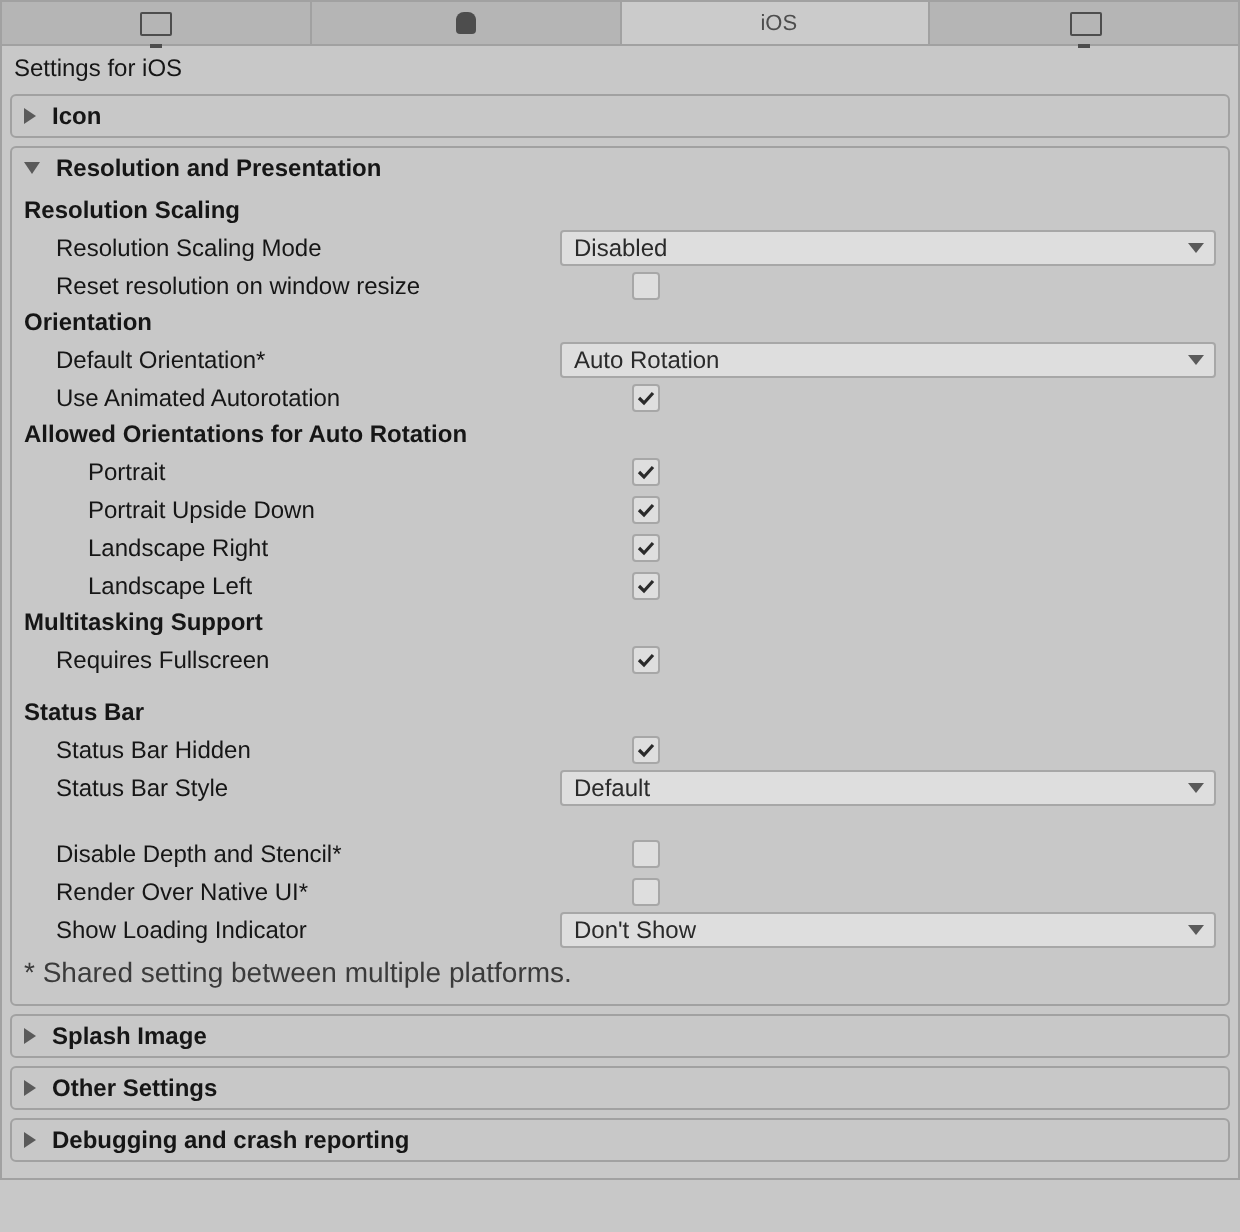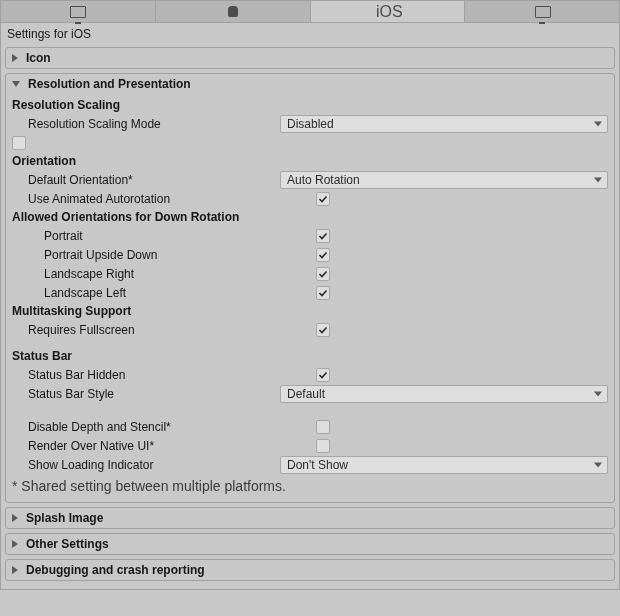--- a/index.html
+++ b/index.html
@@ -26,21 +26,21 @@
     display: flex;
     align-items: center;
     justify-content: center;
     border-right: 1px solid #a1a1a1;
     background: #b5b5b5;
     cursor: pointer;
   }
   .tab:last-child { border-right: none; }
   .tab.active { background: #cbcbcb; }
   .tab-icon { width: 15px; height: 12px; display: inline-block; }
-  .tab-label { font-size: 16px; color: #4d4d4d; margin-left: 4px; }
+  .tab-label { font-size: 11px; color: #4d4d4d; margin-left: 4px; }
 
   .settings-title {
     padding: 4px 6px 6px 6px;
     font-size: 12px;
   }
 
   .sections { padding: 0 4px 4px 4px; }
 
   .section {
     border: 1px solid #a1a1a1;
@@ -222,20 +222,21 @@
         <div class="row">
           <div class="label-col">Resolution Scaling Mode</div>
           <div class="control-col">
             <div class="dropdown">
               <span>Disabled</span>
               <span class="dd-arrow"></span>
             </div>
           </div>
         </div>
         <div class="row">
+          <div class="label-col">Reset resolution on window resize</div>
           <div class="control-col">
             <div class="checkbox">
               
             </div>
           </div>
         </div>
 
         <div class="group-heading">Orientation</div>
         <div class="row">
           <div class="label-col">Default Orientation*</div>
@@ -250,21 +251,21 @@
           <div class="label-col">Use Animated Autorotation</div>
           <div class="control-col">
             <div class="checkbox checked">
               <svg width="10" height="10" viewBox="0 0 10 10">
                   <path d="M1.5 5 L4 7.5 L8.5 2.5" stroke="#2a2a2a" stroke-width="1.6" fill="none"></path>
                 </svg>
             </div>
           </div>
         </div>
 
-        <div class="group-heading">Allowed Orientations for Down Rotation</div>
+        <div class="group-heading">Allowed Orientations for Auto Rotation</div>
         <div class="row indent2">
           <div class="label-col">Portrait</div>
           <div class="control-col">
             <div class="checkbox checked">
               <svg width="10" height="10" viewBox="0 0 10 10">
                   <path d="M1.5 5 L4 7.5 L8.5 2.5" stroke="#2a2a2a" stroke-width="1.6" fill="none"></path>
                 </svg>
             </div>
           </div>
         </div>

